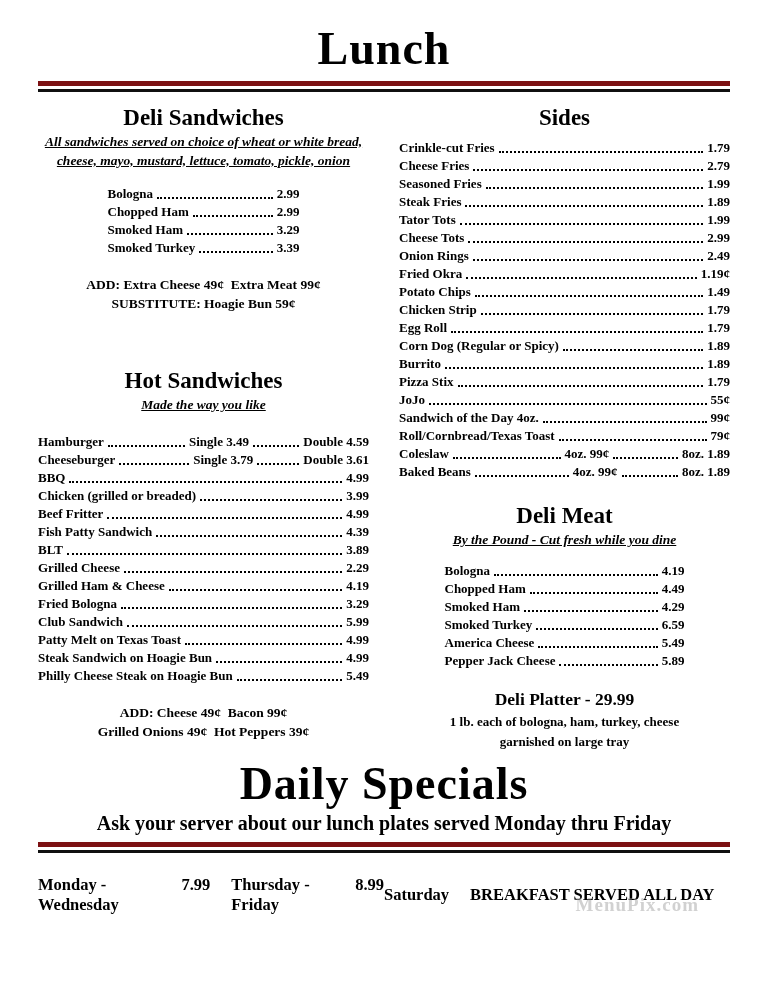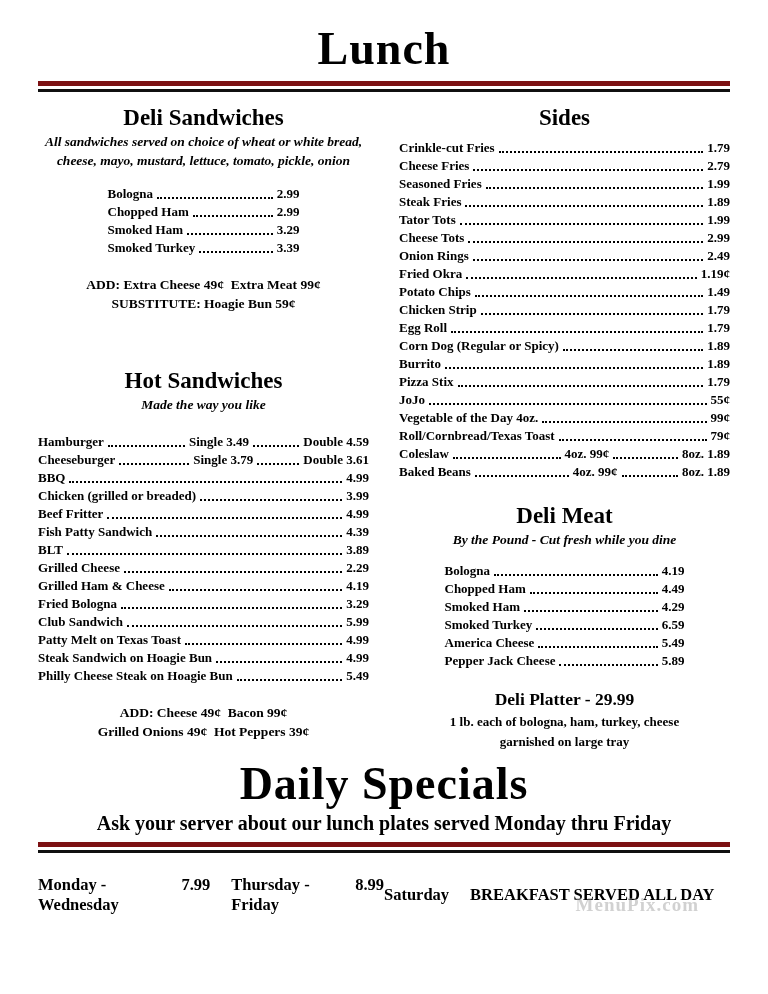--- a/index.html
+++ b/index.html
@@ -34,20 +34,21 @@
   .col { flex: 1; min-width: 0; }
 
   .section-heading { margin: 0; text-align: center; font-size: 23px; line-height: 26px; }
   .subtitle {
     margin: 2px 0 0;
     text-align: center;
     font-style: italic;
     font-size: 13.5px;
     line-height: 17px;
     white-space: pre-wrap;
+    text-decoration: underline;
   }
 
   .menu-list { font-size: 13px; }
   .row { display: flex; line-height: 18px; }
   .item-name  { white-space: nowrap; }
   .item-mid   { white-space: nowrap; }
   .item-price { white-space: nowrap; }
   .leader {
     flex: 1 1 auto;
     min-width: 8px;
@@ -352,21 +353,21 @@
               <span class="item-price">1.79</span>
             </div>
 
             <div class="row">
               <span class="item-name">JoJo</span>
               <span class="leader"></span>
               <span class="item-price">55¢</span>
             </div>
 
             <div class="row">
-              <span class="item-name">Vegetable of the Day 4oz.</span>
+              <span class="item-name">Sandwich of the Day 4oz.</span>
               <span class="leader"></span>
               <span class="item-price">99¢</span>
             </div>
 
             <div class="row">
               <span class="item-name">Roll/Cornbread/Texas Toast</span>
               <span class="leader"></span>
               <span class="item-price">79¢</span>
             </div>
           </div>

